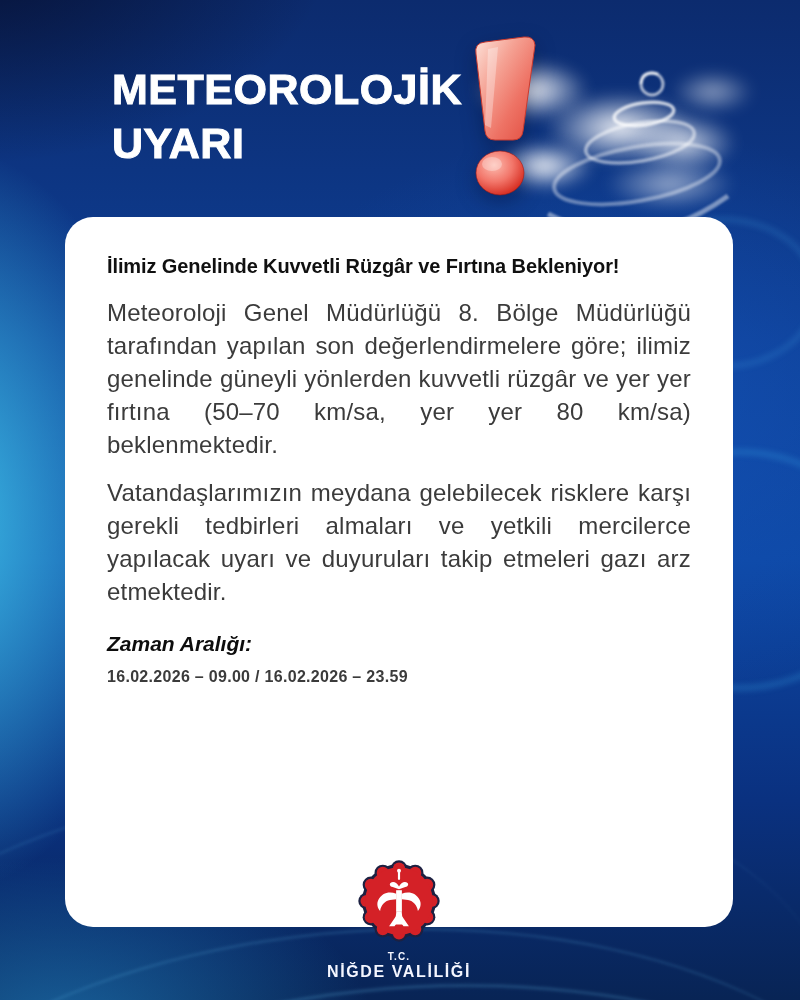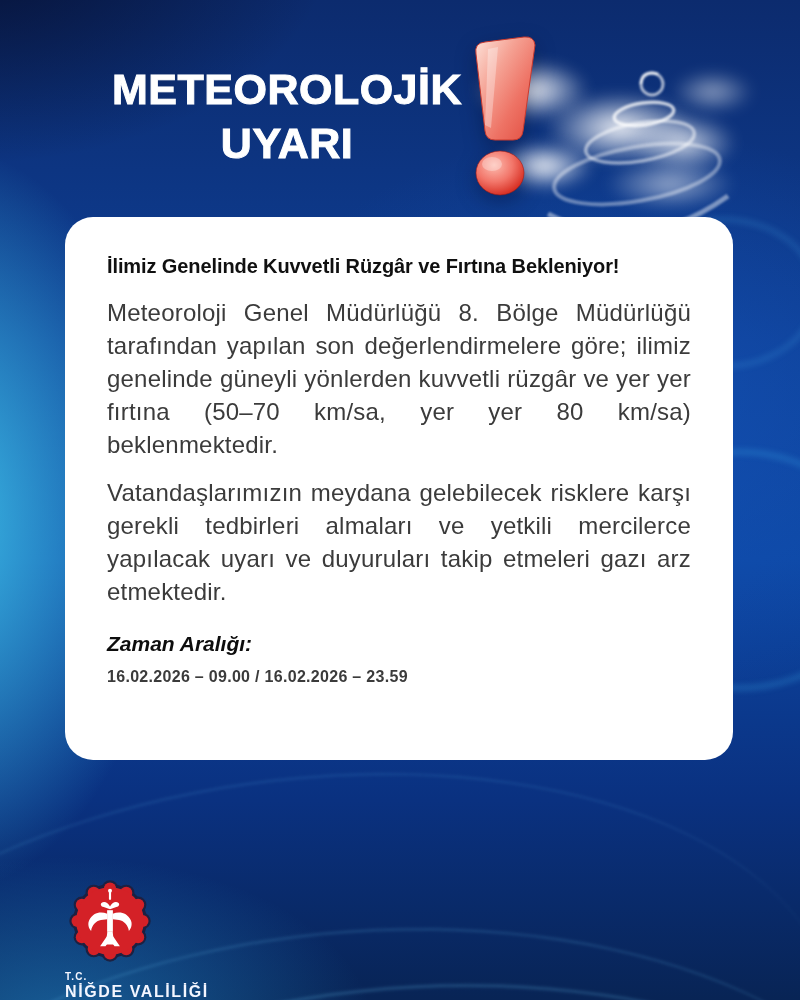--- a/index.html
+++ b/index.html
@@ -22,46 +22,46 @@
   
   .ring{position:absolute;border-radius:50%;border:2px solid rgba(90,200,255,.28);filter:blur(3px);}
   .ring-1{width:190px;height:150px;left:628px;top:218px;border-width:3px;}
   .ring-2{width:280px;height:240px;left:600px;top:450px;border-width:4px;border-color:rgba(70,190,250,.33);}
   .wave{position:absolute;width:1100px;height:600px;border-radius:50%;border-top:2px solid rgba(110,200,245,.22);filter:blur(1.5px);}
   .wave-1{left:-180px;top:930px;transform:rotate(-4deg);}
   .wave-2{left:-120px;top:985px;transform:rotate(-3deg);border-top-width:3px;}
   .wave-3{left:-260px;top:780px;transform:rotate(-8deg);border-top-color:rgba(110,200,245,.15);}
   
   .title{position:absolute;left:112px;top:62px;z-index:4;color:#fff;
-    font-weight:bold;font-size:43px;line-height:54px;letter-spacing:.5px;text-align:center;
+    font-weight:bold;font-size:43px;line-height:54px;letter-spacing:.5px;
     -webkit-text-stroke:1px #ffffff;}
   .cloud{position:absolute;z-index:2;border-radius:50%;
     background:radial-gradient(closest-side, rgba(255,255,255,.95), rgba(255,255,255,0) 72%);
     filter:blur(7px);}
   .cloud-1{left:452px;top:48px;width:160px;height:85px;}
   .cloud-2{left:515px;top:78px;width:210px;height:100px;}
   .cloud-3{left:608px;top:102px;width:150px;height:82px;opacity:.85;}
   .cloud-4{left:474px;top:132px;width:140px;height:68px;}
   .cloud-5{left:580px;top:148px;width:180px;height:72px;opacity:.6;}
   .cloud-6{left:655px;top:62px;width:115px;height:60px;opacity:.55;}
   .swirl{position:absolute;left:520px;top:18px;z-index:1;filter:blur(1.3px);}
   .warn-icon{position:absolute;left:438px;top:32px;z-index:3;
     filter:drop-shadow(0 7px 10px rgba(2,8,40,.35));}
   
-  .card{position:absolute;left:65px;top:217px;width:668px;height:543px;z-index:5;
+  .card{position:absolute;left:65px;top:217px;width:668px;height:710px;z-index:5;
     background:var(--card-bg);border-radius:28px;padding:38px 42px 0 42px;}
   .card h1{font-size:20px;font-weight:bold;letter-spacing:-.1px;white-space:nowrap;
     color:var(--heading-black);margin-bottom:18px;}
   .card p{font-size:24px;line-height:33px;letter-spacing:.2px;color:var(--body-gray);
     text-align:justify;margin-bottom:15px;}
   .card p .em{font-weight:bold;font-style:italic;color:#151515;}
   .time-label{font-size:21px;font-weight:bold;color:#0d0d0d;margin:24px 0 12px 0;font-style:italic;}
   .time-value{font-size:16px;color:var(--body-gray);letter-spacing:.3px;font-weight:bold;}
   
-  .footer{position:absolute;left:65px;top:876px;width:668px;z-index:6;text-align:left;color:#f4f6ff;}
+  .footer{position:absolute;left:65px;top:856px;width:668px;z-index:6;text-align:center;color:#f4f6ff;}
   .footer .org1{margin-top:1px;font-size:10px;font-weight:bold;letter-spacing:1.2px;}
   .footer .org2{font-size:16px;font-weight:bold;letter-spacing:1.6px;margin-top:1px;}
 </style>
 </head>
 <body>
 
 <div class="poster">
 
   <div class="ring ring-1"></div>
   <div class="ring ring-2"></div>

